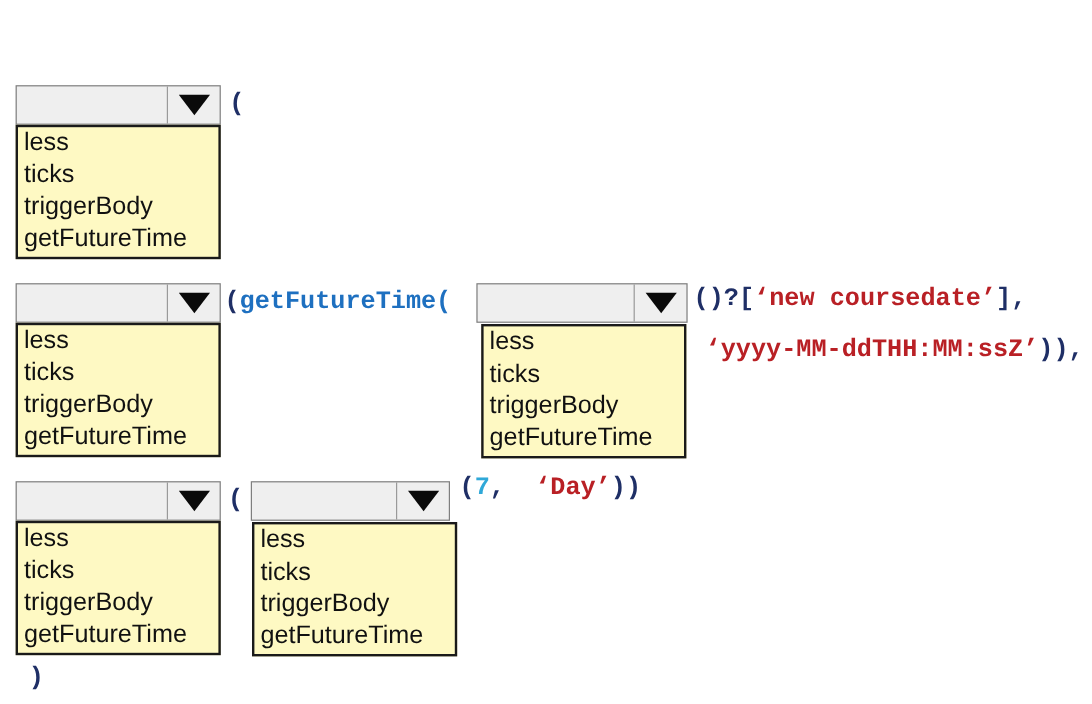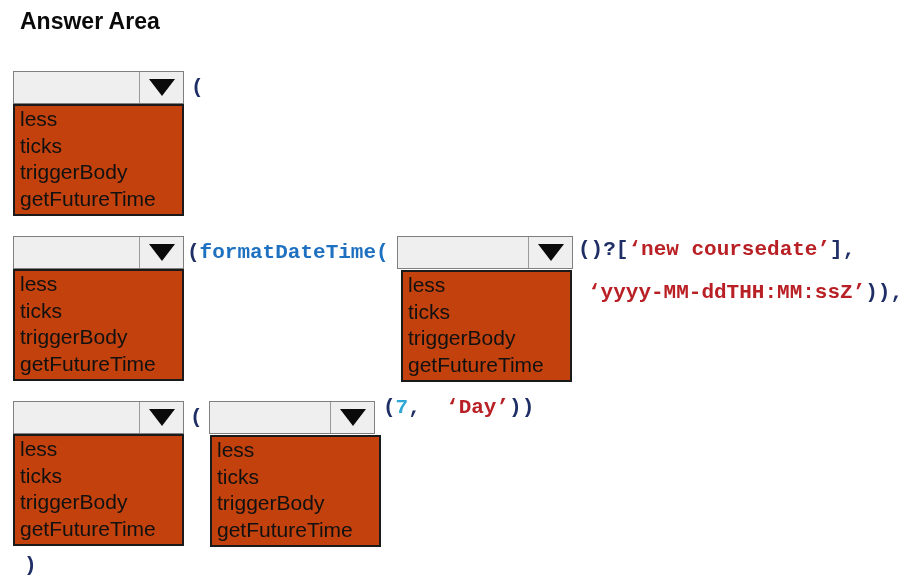--- a/index.html
+++ b/index.html
@@ -35,21 +35,21 @@
   .dd-arrow {
     width: 0; height: 0; display: block;
     border-left: 13px solid transparent;
     border-right: 13px solid transparent;
     border-top: 17px solid #0a0a0a;
   }
 
   
   .listbox {
     position: absolute; width: 171px; height: 112px;
-    background: #c2410c;
+    background: #fef9c3;
     border: 2px solid #1a1a1a;
     overflow: hidden;
   }
   .option {
     font-size: 21px; line-height: 26.5px; color: #111111;
     padding-left: 5px; white-space: nowrap;
   }
 
   
   .code {
@@ -63,21 +63,20 @@
   .c-dark  { color: #1f2f66; }
   .c-blue  { color: #1e70c0; }
   .c-cyan  { color: #2fa8d8; }
   .c-red   { color: #b92025; }
 </style>
 </head>
 <body>
 
 <div class="page">
 
-  <div class="title">Answer Area</div>
 
   <div class="dropdown" style="left:13px; top:71px; width:171px;">
     <div class="dd-value"></div>
     <div class="dd-button">
       <span class="dd-arrow"></span>
     </div>
   </div>
   <div class="code" style="left:191px; top:71px;"><span class="c-dark">(</span></div>
 
   <div class="listbox" style="left:13px; top:104px;">
@@ -87,21 +86,21 @@
     <div class="option">getFutureTime</div>
   </div>
 
   <div class="dropdown" style="left:13px; top:236px; width:171px;">
     <div class="dd-value"></div>
     <div class="dd-button">
       <span class="dd-arrow"></span>
     </div>
   </div>
 
-  <div class="code" style="left:187px; top:236px;"><span class="c-dark">(</span><span class="c-blue">formatDateTime(</span></div>
+  <div class="code" style="left:187px; top:236px;"><span class="c-dark">(</span><span class="c-blue">getFutureTime(</span></div>
 
   <div class="dropdown" style="left:397px; top:236px; width:176px;">
     <div class="dd-value"></div>
     <div class="dd-button">
       <span class="dd-arrow"></span>
     </div>
   </div>
 
   <div class="code" style="left:588px; top:280px; line-height:26px;"><span class="c-red">‘yyyy-MM-ddTHH:MM:ssZ’</span><span class="c-dark">)),</span></div>
 

